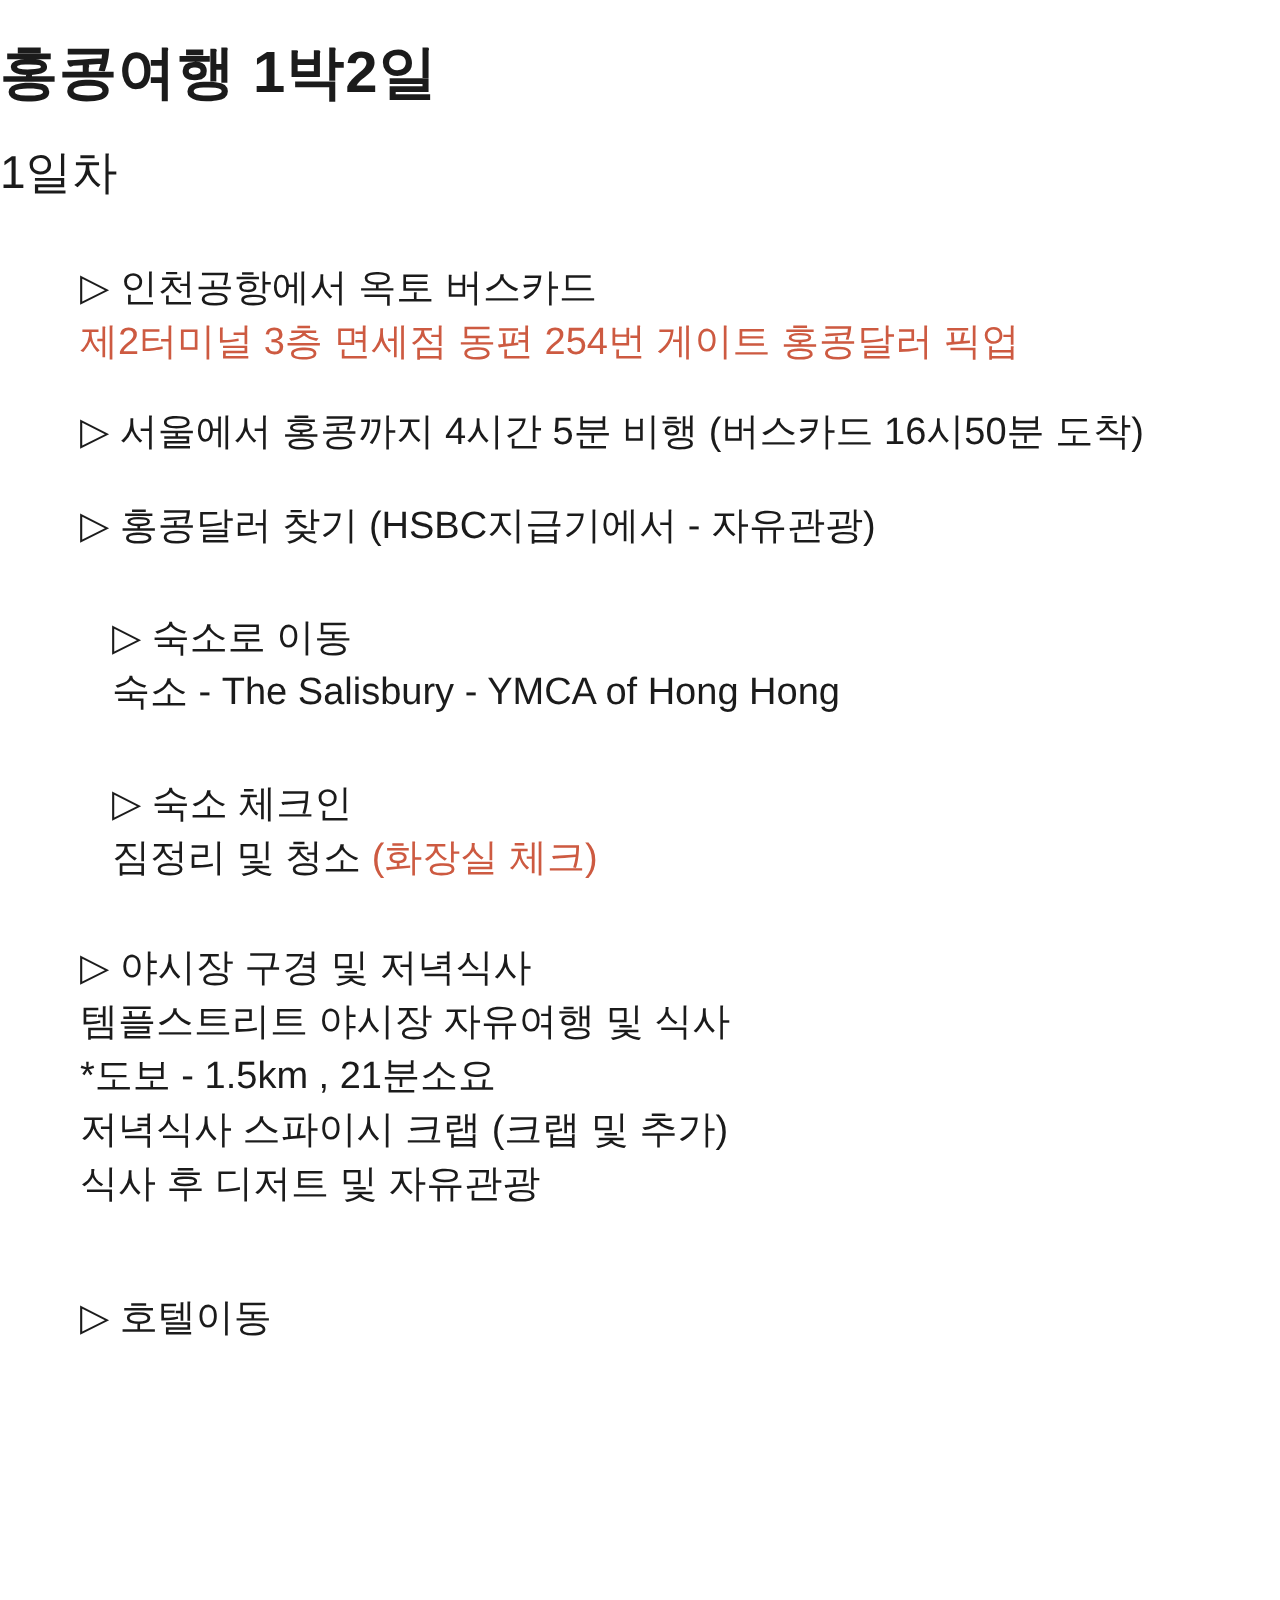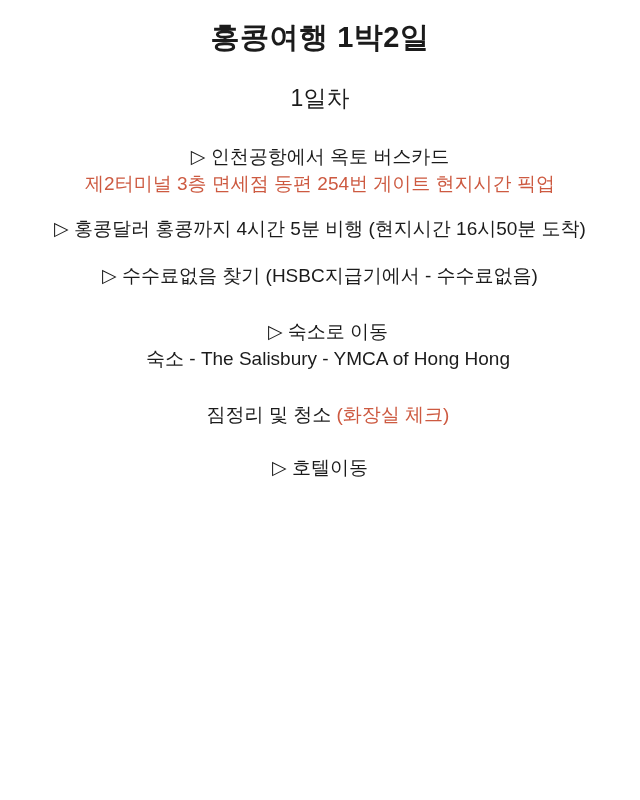--- a/index.html
+++ b/index.html
@@ -3,82 +3,91 @@
 <meta charset="utf-8">
 <style>
   html, body { margin: 0; padding: 0; background: #ffffff; }
   .page {
     width: 640px;
     height: 676px;
     box-sizing: border-box;
     background: #ffffff;
     color: #1b1b1b;
     font-family: "Liberation Sans", "DejaVu Sans", sans-serif;
-    text-align: center;
+    text-align: left;
     overflow: hidden;
   }
   .title {
     margin: 0;
     padding-top: 19px;
     font-size: 29px;
     font-weight: 700;
     line-height: 36px;
     letter-spacing: 0.5px;
   }
   .subtitle {
-    margin-top: 28px;
+    margin-top: 16px;
     font-size: 23px;
     font-weight: 400;
     line-height: 30px;
   }
   .group { margin: 0; }
   .line {
     font-size: 19px;
     line-height: 27px;
     white-space: pre;
+    padding-left: 40px;
   }
   .accent { color: #cd5a41; }
   
   .gap-a { margin-top: 30px; }
   .gap-b { margin-top: 18px; }
   .gap-c { margin-top: 20px; }
   .gap-d { margin-top: 14px; }
   .gap-e { margin-top: 29px; margin-left: 16px; }
   .gap-f { margin-top: 28px; }
-  .gap-g { margin-top: 26px; }
+  .gap-g { margin-top: 40px; }
 </style>
 </head>
 <body>
 
 <div class="page">
 
   <h1 class="title">홍콩여행 1박2일</h1>
   <div class="subtitle">1일차</div>
 
   <section class="group gap-a">
     <div class="line">▷ 인천공항에서 옥토 버스카드</div>
-    <div class="line accent">제2터미널 3층 면세점 동편 254번 게이트 현지시간 픽업</div>
+    <div class="line accent">제2터미널 3층 면세점 동편 254번 게이트 홍콩달러 픽업</div>
   </section>
 
   <section class="group gap-b">
-    <div class="line">▷ 홍콩달러 홍콩까지 4시간 5분 비행 (현지시간 16시50분 도착)</div>
+    <div class="line">▷ 서울에서 홍콩까지 4시간 5분 비행 (버스카드 16시50분 도착)</div>
   </section>
 
   <section class="group gap-c">
-    <div class="line">▷ 수수료없음 찾기 (HSBC지급기에서 - 수수료없음)</div>
+    <div class="line">▷ 홍콩달러 찾기 (HSBC지급기에서 - 자유관광)</div>
   </section>
 
 
   <section class="group gap-e">
     <div class="line">▷ 숙소로 이동</div>
     <div class="line">숙소 - The Salisbury - YMCA of Hong Hong</div>
   </section>
 
   <section class="group gap-e">
+    <div class="line">▷ 숙소 체크인</div>
     <div class="line"><span>짐정리 및 청소 </span><span class="accent">(화장실 체크)</span></div>
   </section>
 
+  <section class="group gap-f">
+    <div class="line">▷ 야시장 구경 및 저녁식사</div>
+    <div class="line">템플스트리트 야시장 자유여행 및 식사</div>
+    <div class="line">*도보 - 1.5km , 21분소요</div>
+    <div class="line">저녁식사 스파이시 크랩 (크랩 및 추가)</div>
+    <div class="line">식사 후 디저트 및 자유관광</div>
+  </section>
 
   <section class="group gap-g">
     <div class="line">▷ 호텔이동</div>
   </section>
 
 </div>
 
 </body></html>

